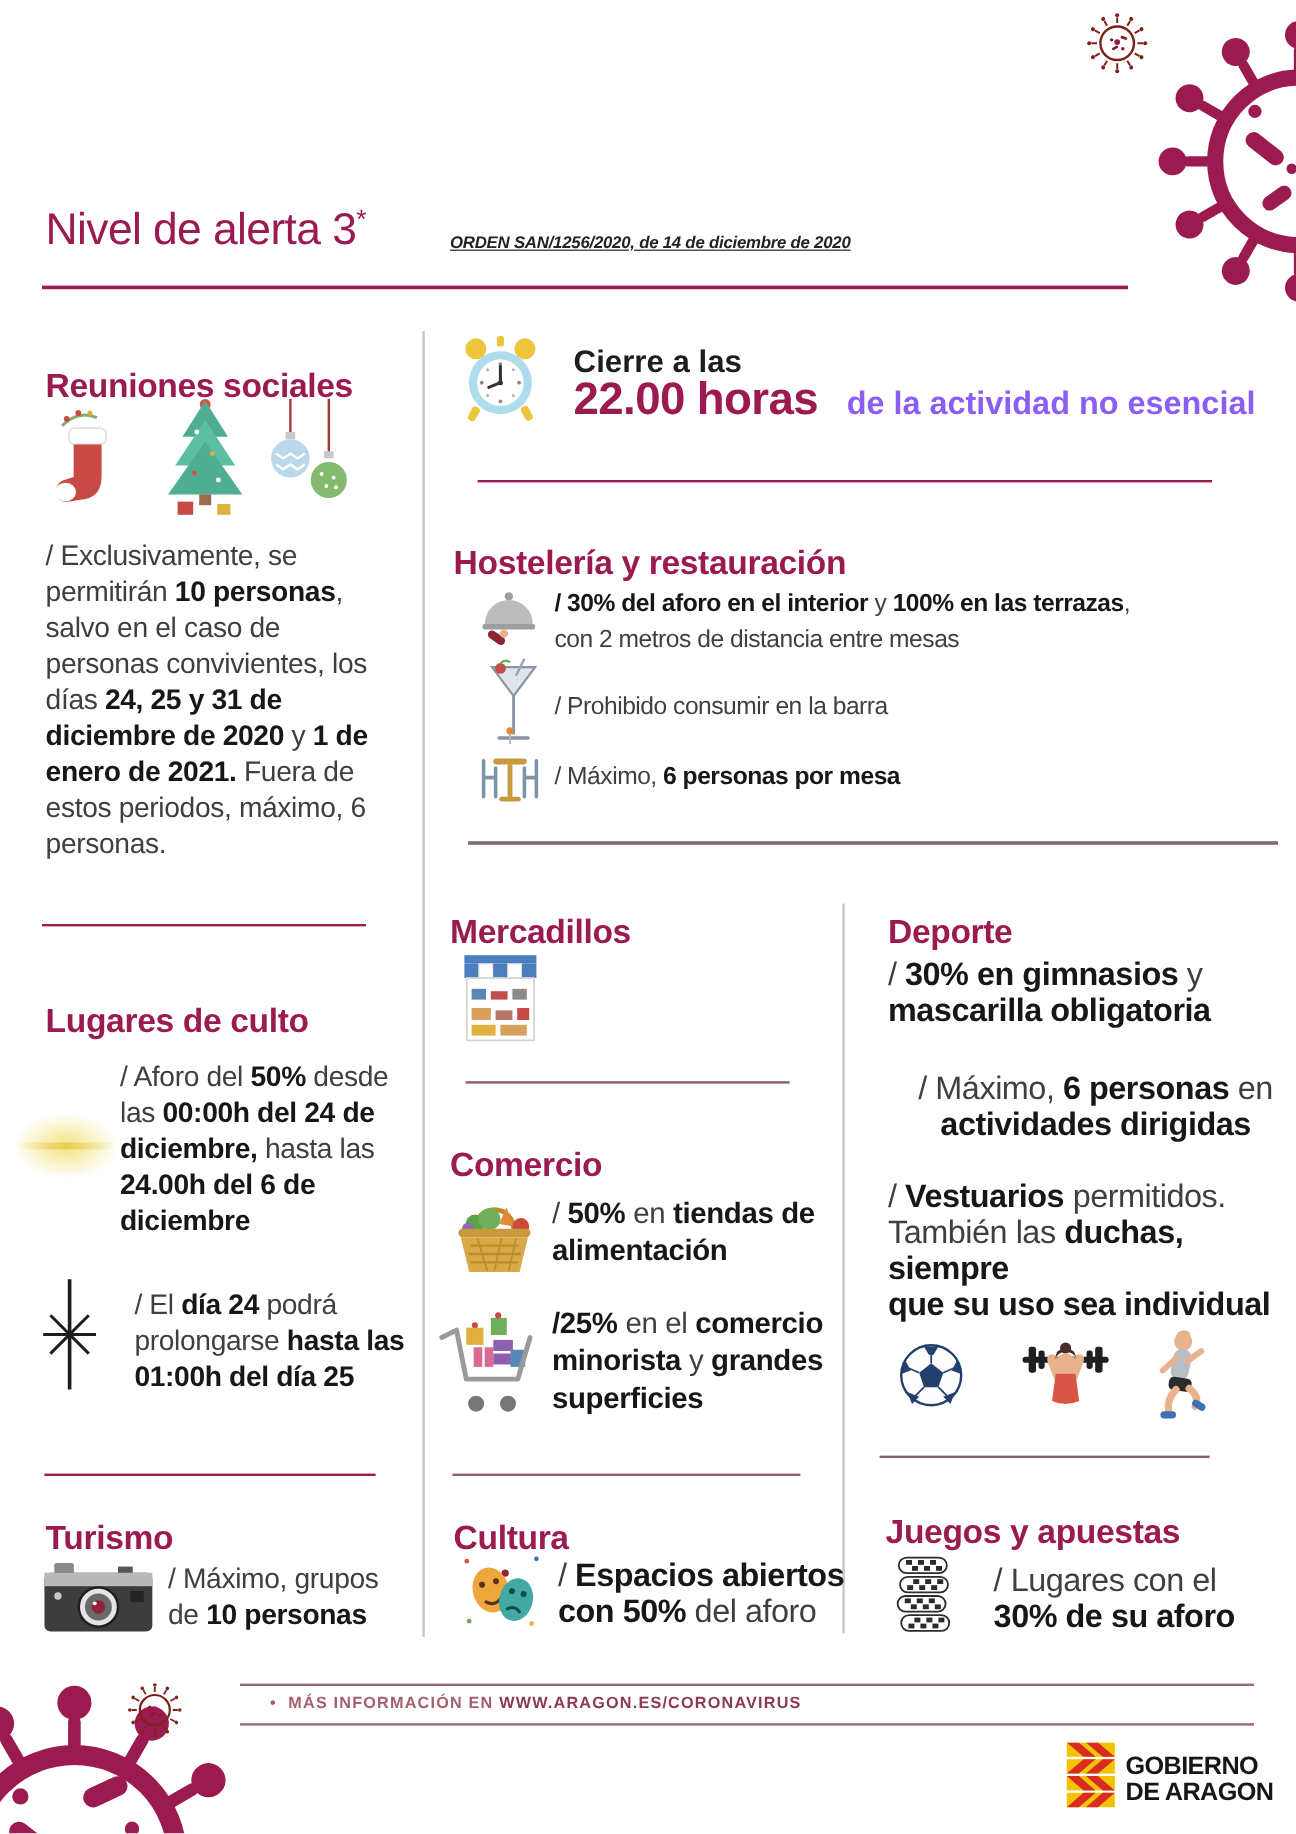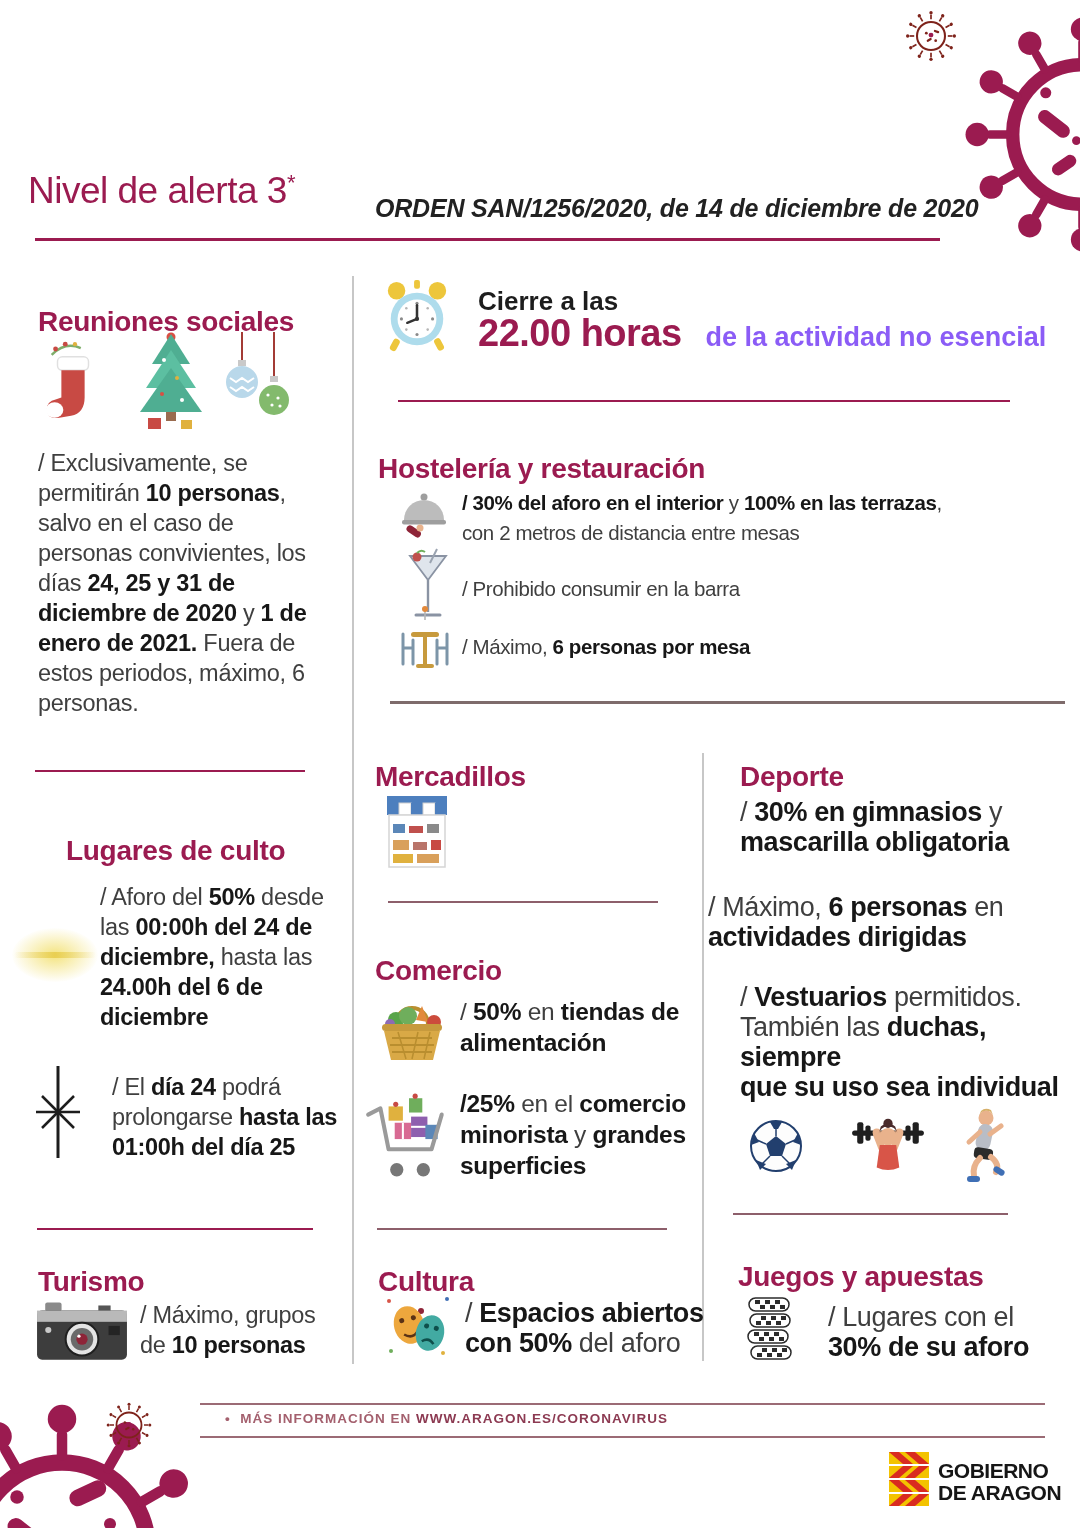--- a/index.html
+++ b/index.html
@@ -7,21 +7,21 @@
     position:relative;width:1080px;height:1528px;margin:0 auto;
     background:#ffffff;overflow:hidden;
     font-family:"Liberation Sans",sans-serif;color:#3f3f3f;
   }
   .abs{position:absolute;}
   
   .main-title{font-size:46px;line-height:57px;font-weight:400;color:#1d1d1d;letter-spacing:-0.5px;}
   .main-title .acc{color:#9B1B50;font-weight:700;}
   .alert{font-size:37px;color:#9B1B50;font-weight:400;letter-spacing:-0.5px;}
   .alert sup{font-size:22px;}
-  .orden{font-size:25px;font-style:italic;font-weight:700;color:#222;letter-spacing:-0.2px;}
+  .orden{font-size:14px;font-style:italic;font-weight:700;color:#222;letter-spacing:-0.2px;text-decoration:underline;}
   
   .rule{background:#9B1B50;height:3px;}
   .rule.thin{height:2px;}
   .rule.gray{background:#7e6b6b;}
   .rule.soft{background:#8d5f6b;height:2px;}
   .vdiv{width:2px;background:#c7c7c7;}
   
   .sec-title{font-size:28px;font-weight:700;color:#9B1B50;letter-spacing:-0.3px;}
   .body-text{font-size:23.5px;line-height:30px;letter-spacing:-0.3px;color:#3f3f3f;}
   .body-text .b,.b{font-weight:700;color:#171717;}
@@ -44,21 +44,21 @@
     content:"";position:absolute;left:2px;top:24px;width:82px;height:6px;border-radius:3px;
     background:linear-gradient(90deg, rgba(238,216,100,0) 0%, rgba(230,202,70,0.8) 50%, rgba(238,216,100,0) 100%);
   }
 </style>
 </head>
 <body>
 
 <div class="page">
 
 
-  <div class="abs alert" style="left:28px;top:170px;text-align:right;"><span>Nivel de alerta 3</span><sup>*</sup></div>
+  <div class="abs alert" style="left:38px;top:170px;text-align:right;"><span>Nivel de alerta 3</span><sup>*</sup></div>
 
   <div class="abs orden" style="left:375px;top:194px;">ORDEN SAN/1256/2020, de 14 de diciembre de 2020</div>
 
   <div class="abs rule" style="left:35px;top:238px;width:905px;"></div>
 
   <span class="abs" style="left:903px;top:8px;">
     <svg width="56" height="56" viewBox="0 0 60 60">
       <defs>
           <g id="ssA">
             <line x1="30" y1="12" x2="30" y2="7" stroke="#7E231B" stroke-width="1.8"></line>
@@ -172,21 +172,21 @@
         <circle cx="56" cy="66" r="1.6" fill="#fff"></circle>
         <circle cx="50" cy="73" r="1.6" fill="#fff"></circle>
         <circle cx="58" cy="74" r="1.6" fill="#fff"></circle>
     </svg>
   </span>
 
   <p class="abs body-text" style="left:38px;top:448px;width:320px;margin:0;"><span>/ Exclusivamente, se</span><br><span>permitirán </span><span class="b">10 personas</span><span>,</span><br><span>salvo en el caso de</span><br><span>personas convivientes, los</span><br><span>días </span><span class="b">24, 25 y 31 de</span><br><span class="b">diciembre de 2020</span><span> y </span><span class="b">1 de</span><br><span class="b">enero de 2021.</span><span> Fuera de</span><br><span>estos periodos, máximo, 6</span><br><span>personas.</span></p>
 
   <div class="abs rule thin" style="left:35px;top:770px;width:270px;"></div>
 
-  <h2 class="abs sec-title" style="left:38px;top:812px;margin-left:28px;">Lugares de culto</h2>
+  <h2 class="abs sec-title" style="left:38px;top:812px;">Lugares de culto</h2>
 
   <span class="abs glow" style="left:12px;top:928px;"></span>
   <p class="abs body-text" style="left:100px;top:882px;width:260px;margin:0;"><span>/ Aforo del </span><span class="b">50%</span><span> desde</span><br><span>las </span><span class="b">00:00h del 24 de</span><br><span class="b">diciembre,</span><span> hasta las</span><br><span class="b">24.00h del 6 de</span><br><span class="b">diciembre</span></p>
 
   <span class="abs" style="left:28px;top:1062px;">
     <svg width="60" height="100" viewBox="0 0 60 96">
       <line x1="30" y1="2" x2="30" y2="94" stroke="#1d1d1d" stroke-width="3"></line>
       <line x1="8" y1="48" x2="52" y2="48" stroke="#1d1d1d" stroke-width="2.5"></line>
       <line x1="14" y1="32" x2="46" y2="64" stroke="#1d1d1d" stroke-width="2.5"></line>
       <line x1="46" y1="32" x2="14" y2="64" stroke="#1d1d1d" stroke-width="2.5"></line>
@@ -336,21 +336,21 @@
       <path d="M4 26 L16 20 L24 60 L66 60 L76 26" fill="none" stroke="#9a9a9a" stroke-width="4" stroke-linecap="round" stroke-linejoin="round"></path>
       <circle cx="32" cy="80" r="6.5" fill="#777"></circle>
       <circle cx="58" cy="80" r="6.5" fill="#777"></circle>
     </svg>
   </span>
   <p class="abs mid-text" style="left:460px;top:1088px;width:260px;margin:0;"><span class="b">/25%</span><span> en el </span><span class="b">comercio</span><br><span class="b">minorista</span><span> y </span><span class="b">grandes</span><br><span class="b">superficies</span></p>
 
   <h2 class="abs sec-title" style="left:740px;top:738px;">Deporte</h2>
 
   <p class="abs dep-text" style="left:740px;top:797px;width:330px;margin:0;"><span>/ </span><span class="b">30% en gimnasios</span><span> y</span><br><span class="b">mascarilla obligatoria</span></p>
-  <p class="abs dep-text" style="left:708px;top:892px;width:330px;margin:0;"><span>/ Máximo, </span><span class="b">6 personas</span><span> en</span><br><span class="b">actividades dirigidas</span></p>
+  <p class="abs dep-text" style="left:748px;top:892px;width:330px;margin:0;text-align:center;"><span>/ Máximo, </span><span class="b">6 personas</span><span> en</span><br><span class="b">actividades dirigidas</span></p>
   <p class="abs dep-text" style="left:740px;top:982px;width:335px;margin:0;"><span>/ </span><span class="b">Vestuarios</span><span> permitidos.</span><br><span>También las </span><span class="b">duchas, siempre</span><br><span class="b">que su uso sea individual</span></p>
 
   <span class="abs" style="left:748px;top:1118px;">
     <svg width="56" height="56" viewBox="0 0 56 56">
       <circle cx="28" cy="28" r="25" fill="#fdfdfd" stroke="#223f6e" stroke-width="2"></circle>
       <polygon points="28,18 38,26 34,38 22,38 18,26" fill="#223f6e"></polygon>
       <polygon points="22,4 34,4 30,11 26,11" fill="#223f6e"></polygon>
       <polygon points="50,15 53,27 45,24" fill="#223f6e"></polygon>
       <polygon points="38,46 48,42 44,52" fill="#223f6e"></polygon>
       <polygon points="8,42 18,46 12,52" fill="#223f6e"></polygon>

